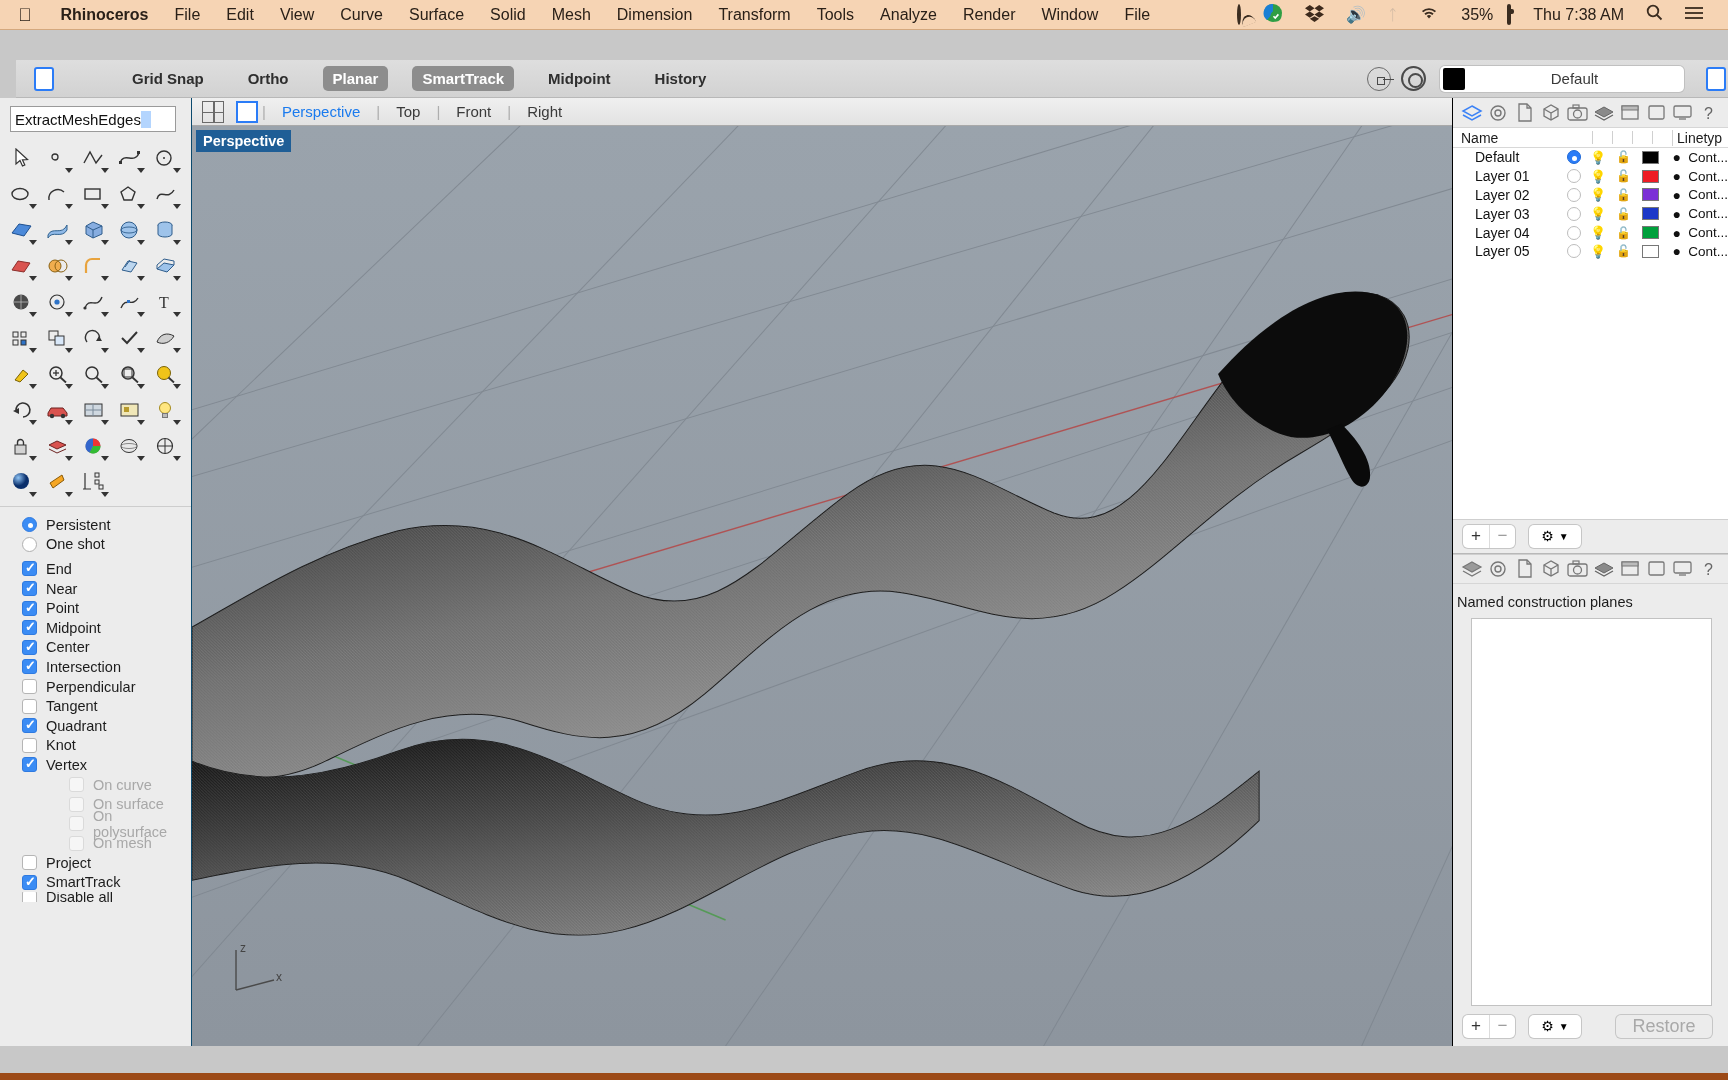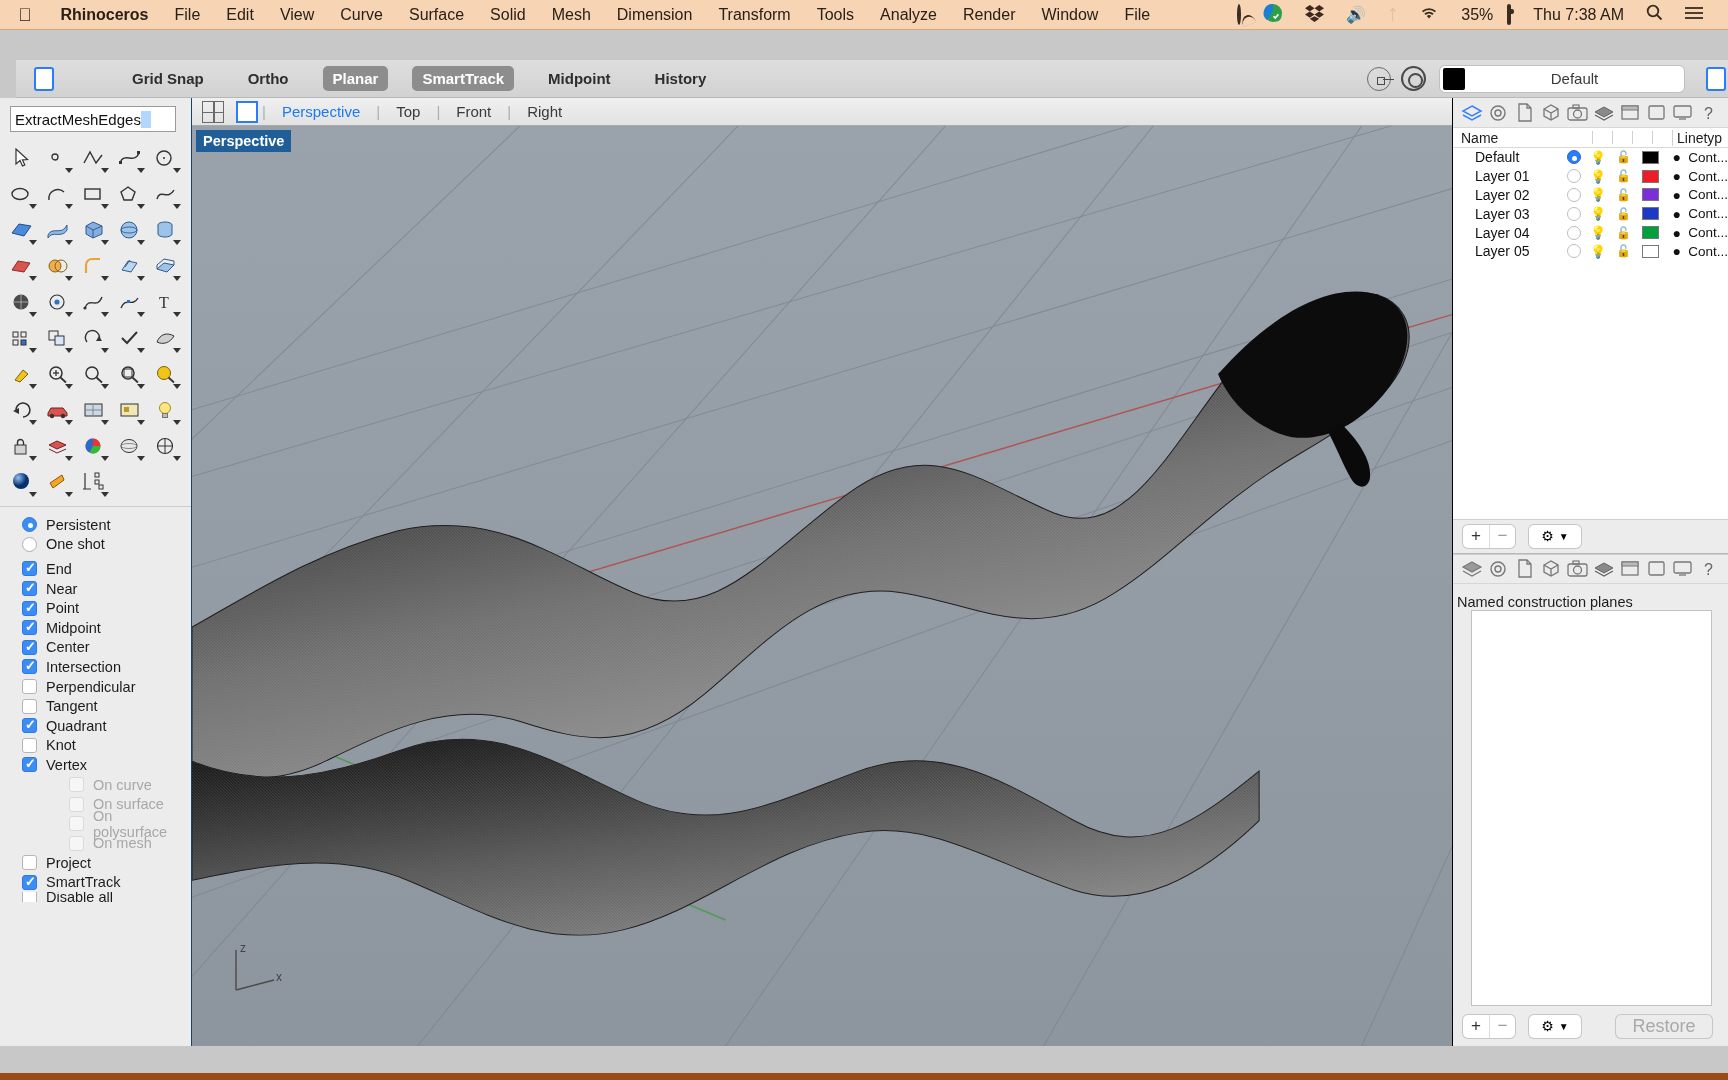--- a/index.html
+++ b/index.html
@@ -149,21 +149,21 @@
   .lrad-dot.on::after { content:""; position:absolute; left:4.5px; top:4.5px; width:5px; height:5px; background:#fff; border-radius:50%; }
   .layer-fill { flex: 1; background: #fff; }
   .pnl-btnbar { height: 34px; background: #ececec; border-top: 1px solid #cfcfcf;
      display: flex; align-items: center; padding: 0 10px; }
   .segbtn { display: flex; background: #fff; border-radius: 5px; box-shadow: 0 0 0 1px #c6c6c6; height: 23px; }
   .segbtn div { width: 26px; display: flex; align-items: center; justify-content: center; font-size: 17px; color: #333; }
   .segbtn div + div { border-left: 1px solid #dcdcdc; color: #9a9a9a; }
   .gearbtn { margin-left: 14px; display: flex; align-items: center; justify-content: center; gap: 5px;
      background: #fff; border-radius: 5px; box-shadow: 0 0 0 1px #c6c6c6; height: 23px; width: 52px; font-size: 14px; }
   .cplanes-sec { border-top: 1px solid #b8b8b8; flex: 1; display: flex; flex-direction: column; }
-  .cp-title { font-size: 14.5px; color: #1c1c1c; padding: 10px 0 0 4px; }
+  .cp-title { font-size: 14.5px; color: #1c1c1c; padding: 10px 0 8px 4px; }
   .cp-list { flex: 1; background: #fff; border: 1px solid #c2c2c2; margin: 0 16px 0 18px; }
   .cp-btnbar { height: 40px; display: flex; align-items: center; padding: 0 10px; }
   .restore-btn { margin-left: auto; width: 96px; height: 23px; border-radius: 5px; background: #ececec;
      box-shadow: 0 0 0 1px #c6c6c6; font-size: 18px; color: #a9a9a9; display: flex; align-items: center; justify-content: center; margin-right: 6px; }
 
   
   .statusbar { position: absolute; left: 0; bottom: 0; width: 1728px; height: 34px;
      background: linear-gradient(to bottom,#e4e4e4,#d3d3d3); border-top: 1px solid #b0b0b0;
      display: flex; align-items: center; font-size: 14.5px; color: #1c1c1c; }
   .hamburger { margin-left: 6px; margin-right: 6px; display: flex; flex-direction: column; gap: 3px; }

